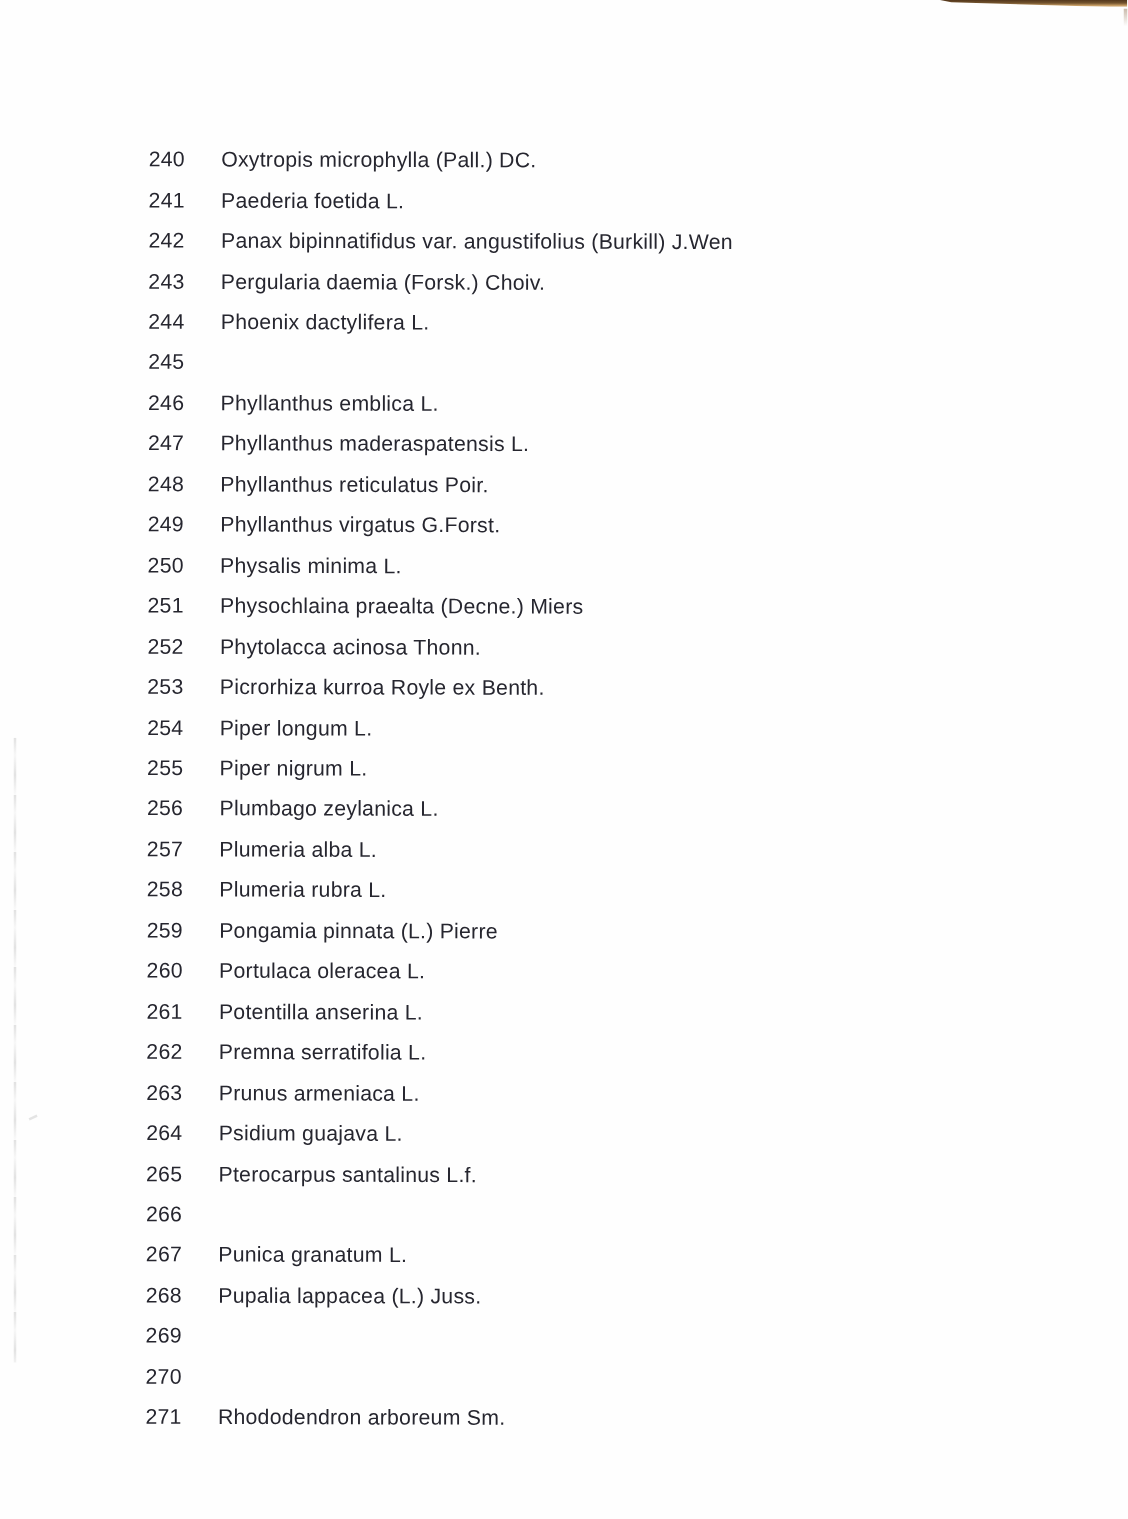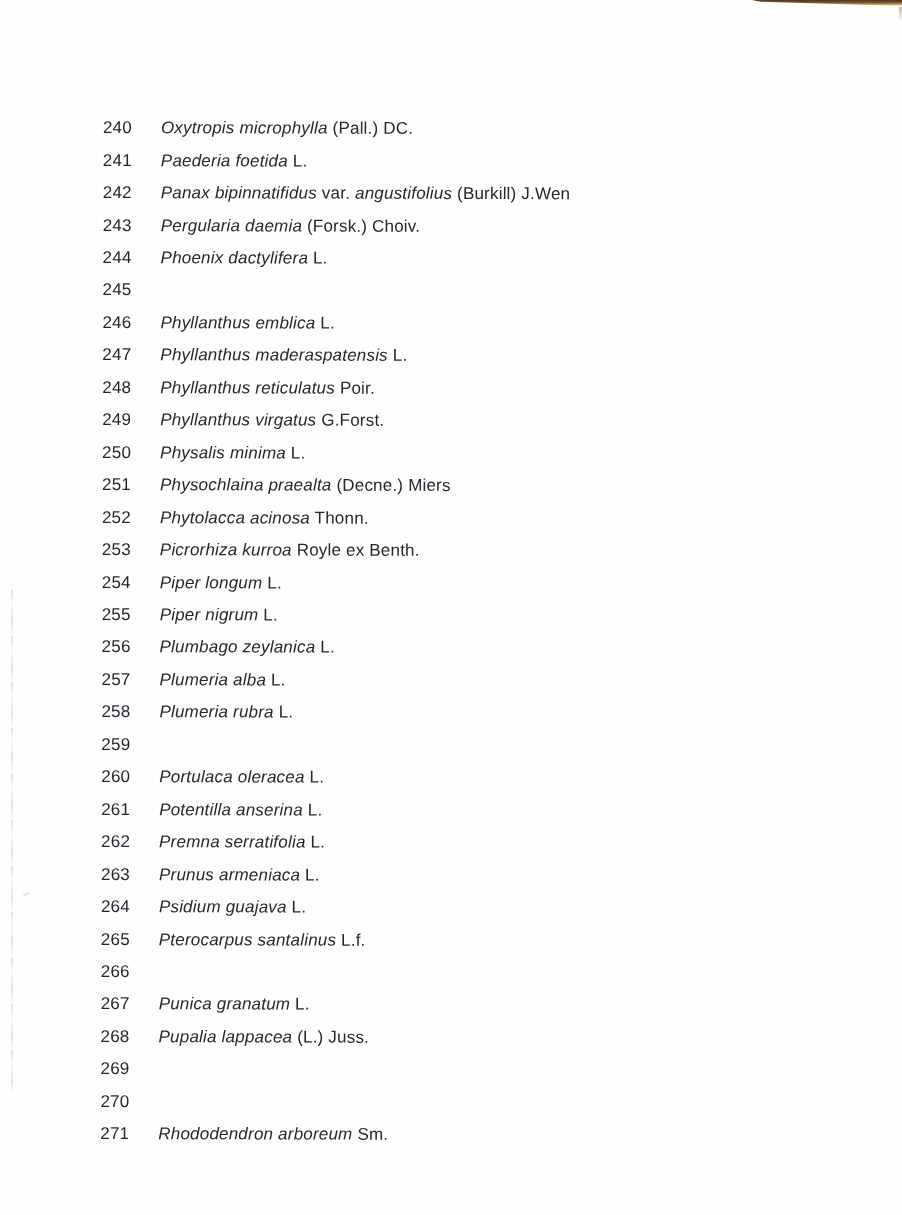--- a/index.html
+++ b/index.html
@@ -74,23 +74,23 @@
     align-items: center;
     height: 32.46px;
     color: #26262f;
     font-size: 17px;
     letter-spacing: 0.2px;
     white-space: nowrap;
   }
   .num {
     width: 58px;
     flex: 0 0 58px;
+    margin-left: 16px;
   }
   .name .it {
-    font-style: italic;
   }
 </style>
 </head>
 <body>
 
 <div class="scan-page">
   <div class="edge-strip"></div>
   <div class="edge-strip-tail"></div>
   <div class="left-scratch"></div>
   <div class="left-scratch-2"></div>
@@ -165,20 +165,21 @@
       <div class="row">
         <span class="num">257</span>
         <span class="name"><span class="it">Plumeria alba</span><span> L.</span></span>
       </div>
       <div class="row">
         <span class="num">258</span>
         <span class="name"><span class="it">Plumeria rubra</span><span> L.</span></span>
       </div>
       <div class="row">
         <span class="num">259</span>
+        <span class="name"><span class="it">Pongamia pinnata</span><span> (L.) Pierre</span></span>
       </div>
       <div class="row">
         <span class="num">260</span>
         <span class="name"><span class="it">Portulaca oleracea</span><span> L.</span></span>
       </div>
       <div class="row">
         <span class="num">261</span>
         <span class="name"><span class="it">Potentilla anserina</span><span> L.</span></span>
       </div>
       <div class="row">

